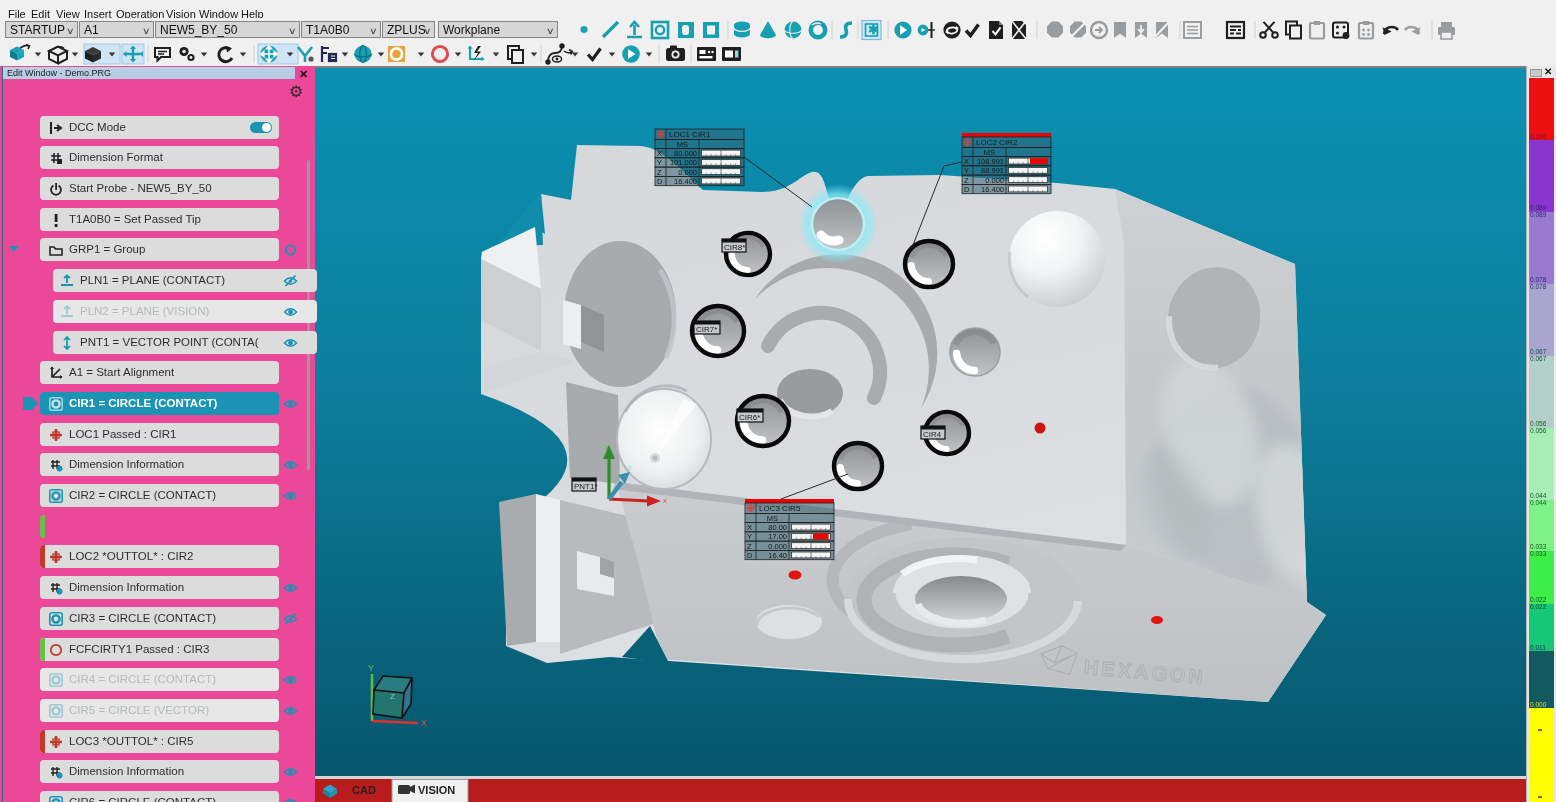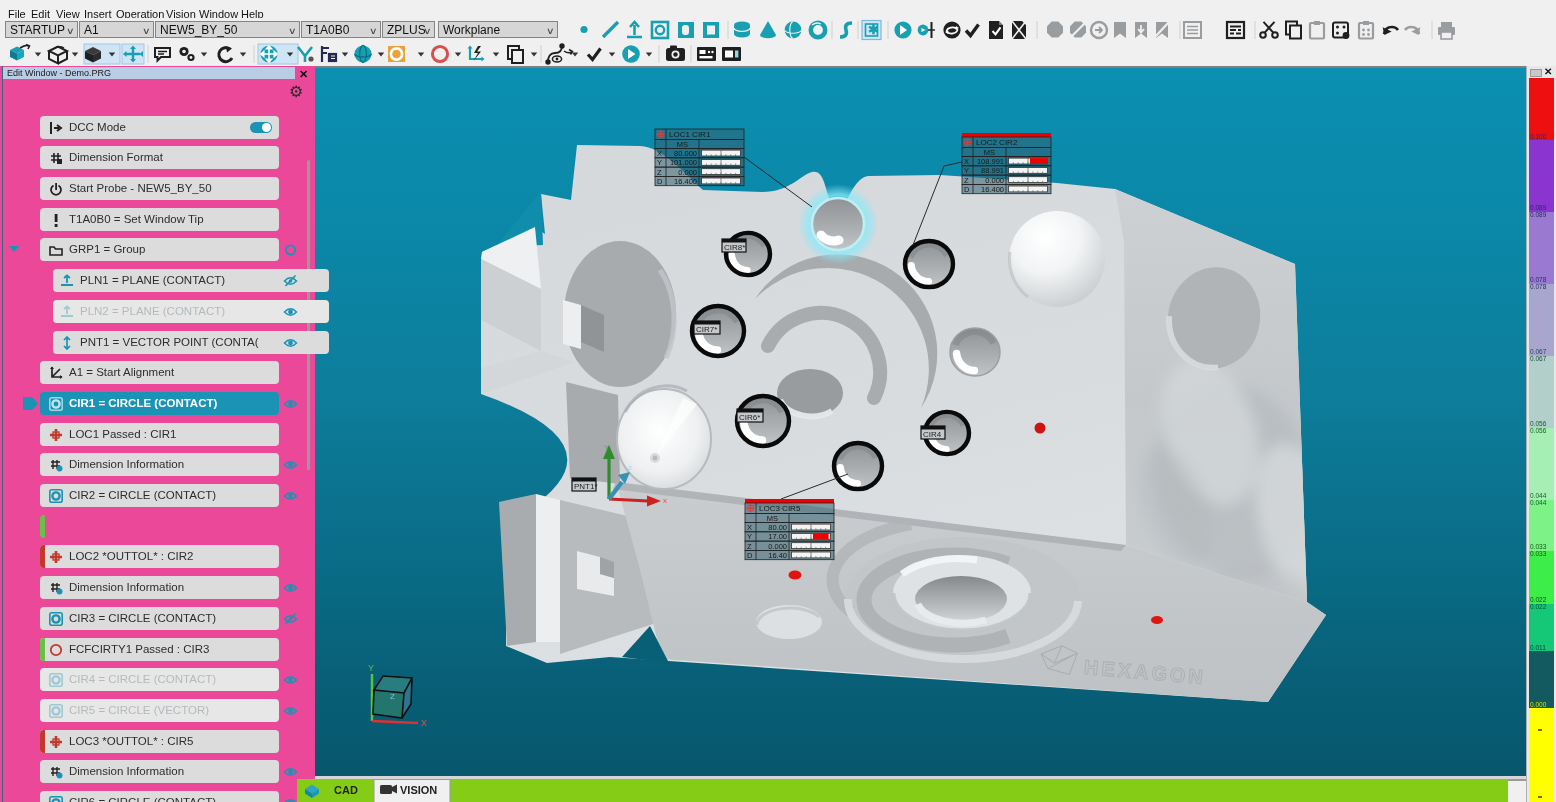--- a/index.html
+++ b/index.html
@@ -14,28 +14,28 @@
   .combo .chev{position:absolute;right:3px;top:1px;font-size:9px;color:#444;transform:scaleX(1.3);}
   #toolbar2{position:absolute;left:0;top:42px;width:1556px;height:24px;background:#f0f0f0;border-bottom:1px solid #c8c8c8;}
   #panel{position:absolute;left:0;top:66px;width:315px;height:736px;background:#ec4899;}
   #paneltitle{position:absolute;left:3px;top:1px;width:292px;height:12px;background:#b9cde5;
      font-size:9px;color:#1a1a1a;line-height:12px;padding-left:4px;box-sizing:border-box;}
   #panelline{position:absolute;left:2px;top:0;width:1px;height:736px;background:#33667f;}
   .trow{position:absolute;left:40px;width:239px;height:23px;background:#dcdcdc;border-radius:4px;
      font-size:11.5px;color:#2d2d2d;line-height:23px;white-space:nowrap;overflow:hidden;}
   .trow .ic{position:absolute;left:9px;top:4px;width:14px;height:14px;}
   .trow .tx{position:absolute;left:29px;top:0;}
-  .trow.ind{left:53px;width:264px;padding-left:12px;}
+  .trow.ind{left:53px;width:264px;}
   .trow.ind .ic{left:7px;}
   .trow.ind .tx{left:27px;}
   .trow.faded{background:#e7e7e7;color:#b4babc;}
   .trow.sel{background:#1a93b4;color:#fff;font-weight:bold;}
   .eye{position:absolute;left:283px;width:15px;height:15px;}
   .sbar{position:absolute;left:40px;width:5px;height:23px;border-radius:4px 0 0 4px;}
-  #tabbar{position:absolute;left:297px;top:779px;width:1211px;height:23px;background:#84cc16;}
+  #tabbar{position:absolute;left:315px;top:779px;width:1211px;height:23px;background:#b91c1c;}
   #cbar{position:absolute;left:1526px;top:66px;width:30px;height:736px;background:#f0f0f0;}
 </style>
 </head>
 <body>
 <div id="menubar">
   <span style="left:8px"><u>F</u>ile</span>
   <span style="left:31px"><u>E</u>dit</span>
   <span style="left:56px"><u>V</u>iew</span>
   <span style="left:84px"><u>I</u>nsert</span>
   <span style="left:116px"><u>O</u>peration</span>
@@ -703,21 +703,21 @@
           <path d="M4.5,3.5 a5,5 0 1,0 5,0" stroke="#222" stroke-width="1.8" fill="none"></path>
           <rect x="6.2" y="1" width="1.8" height="7" fill="#222"></rect>
         </svg></span>
       <span class="tx">Start Probe - NEW5_BY_50</span>
     </div>
 <div class="trow" style="top:141.7px">
       <span class="ic"><svg width="14" height="14">
           <rect x="5.7" y="1" width="2.8" height="8" fill="#222"></rect>
           <rect x="5.7" y="11" width="2.8" height="3" fill="#222"></rect>
         </svg></span>
-      <span class="tx">T1A0B0 = Set Window Tip</span>
+      <span class="tx">T1A0B0 = Set Passed Tip</span>
     </div>
 <div class="trow" style="top:172.4px">
       <span class="ic"><svg width="14" height="14">
           <path d="M1,4 h4 l1.5,2 h6.5 v6 h-12 z" fill="none" stroke="#222" stroke-width="1.6"></path>
         </svg></span>
       <span class="tx">GRP1 = Group</span>
     </div>
     <span class="eye" style="top:176.4px"><svg width="15" height="15">
         <circle cx="7.5" cy="8" r="4.6" fill="none" stroke="#1a93b4" stroke-width="1.8"></circle>
       </svg></span>
@@ -732,21 +732,21 @@
     <span class="eye" style="top:207.10000000000002px"><svg width="15" height="15">
         <path d="M1.5,8 q6,-6.5 12,0 q-6,6.5 -12,0 z" fill="none" stroke="#1a93b4" stroke-width="1.5"></path>
         <circle cx="7.5" cy="8" r="1.8" fill="#1a93b4"></circle>
         <path d="M2.5,13 l10,-10.5" stroke="#1a93b4" stroke-width="1.6"></path>
       </svg></span>
 <div class="trow ind faded" style="top:233.8px">
       <span class="ic"><svg width="14" height="14" opacity="0.35">
           <path d="M7,2 v7 M4,4 l3,-2.5 3,2.5" stroke="#1a93b4" stroke-width="1.8" fill="none"></path>
           <path d="M1,11 h12" stroke="#1a93b4" stroke-width="2"></path>
         </svg></span>
-      <span class="tx">PLN2 = PLANE (CONTACT)</span>
+      <span class="tx">PLN2 = PLANE (VISION)</span>
     </div>
     <span class="eye" style="top:237.8px"><svg width="15" height="15">
         <path d="M1.5,8 q6,-6.5 12,0 q-6,6.5 -12,0 z" fill="none" stroke="#1a93b4" stroke-width="1.5"></path>
         <circle cx="7.5" cy="8" r="2.4" fill="#1a93b4"></circle>
       </svg></span>
 <div class="trow ind" style="top:264.5px">
       <span class="ic"><svg width="14" height="14">
           <path d="M7,1 v12 M4,4 l3,-3 3,3 M4,10 l3,3 3,-3" stroke="#1a93b4" stroke-width="1.7" fill="none"></path>
         </svg></span>
       <span class="tx">PNT1 = VECTOR POINT (CONTA(</span>

